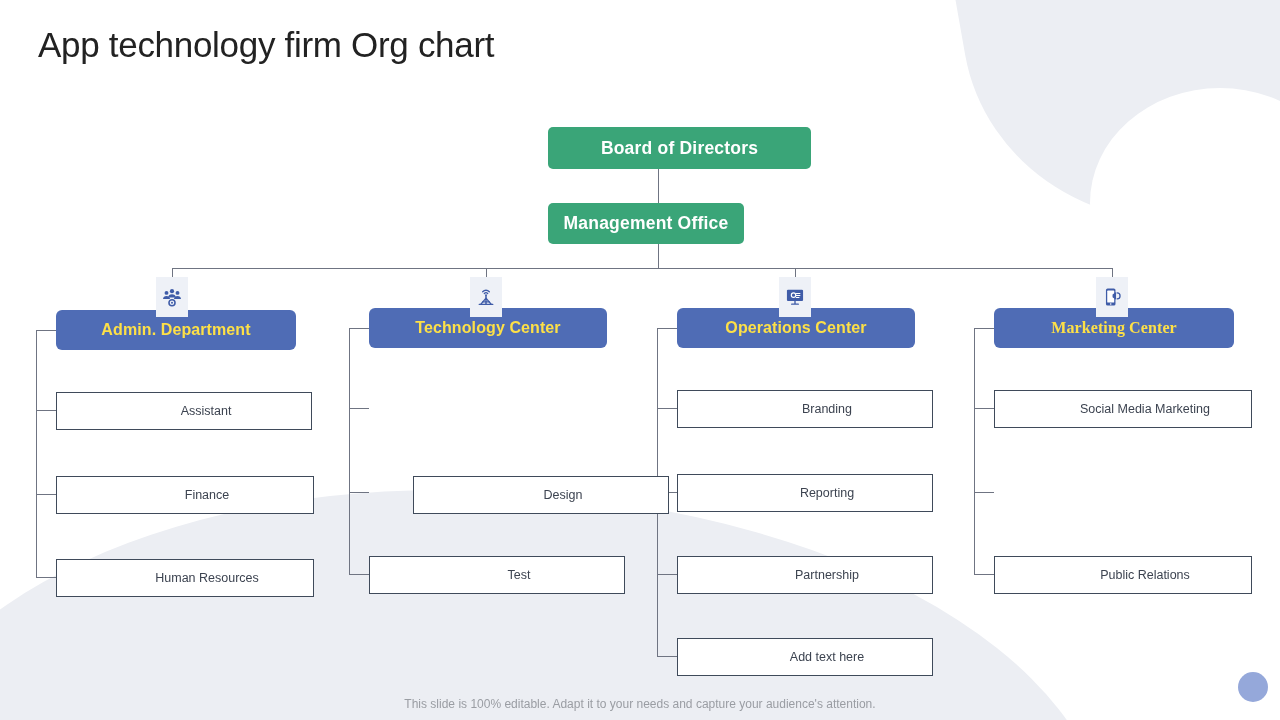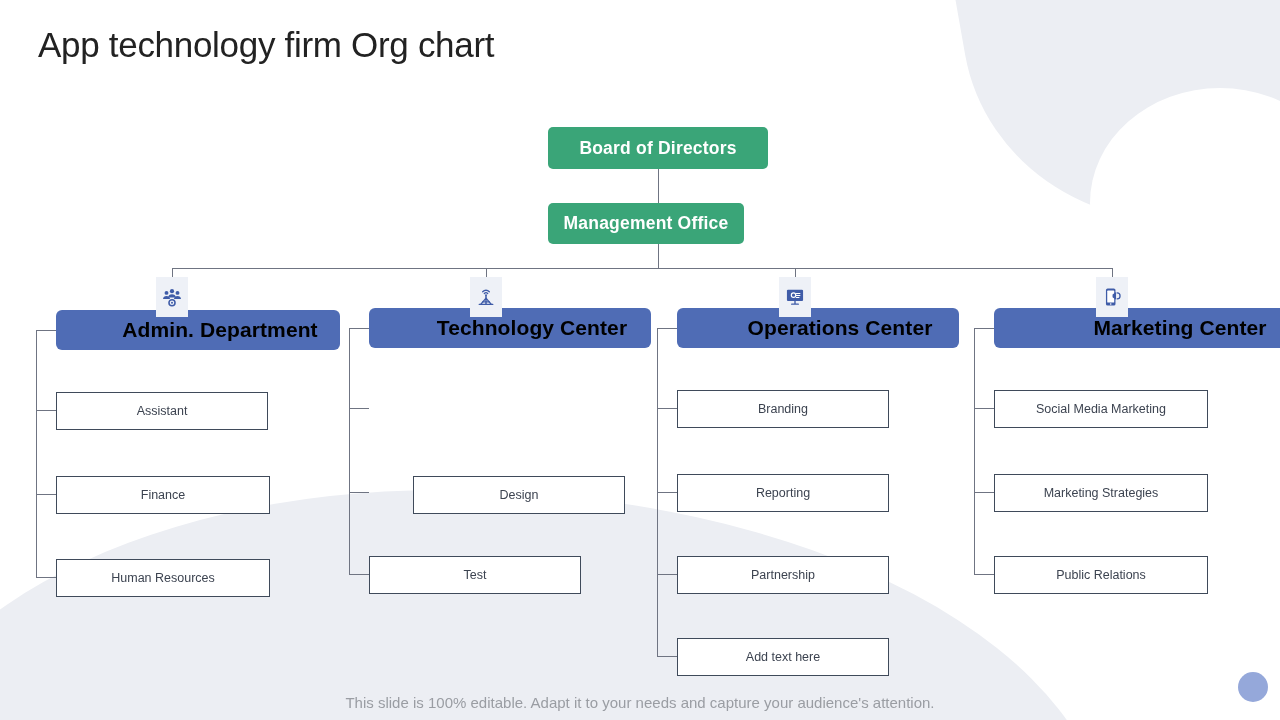--- a/index.html
+++ b/index.html
@@ -111,43 +111,42 @@
     align-items: center;
     justify-content: center;
     font-weight: bold;
     font-size: 17.5px;
     letter-spacing: 0.2px;
     z-index: 4;
   }
   .node-board {
     left: 548px;
     top: 127px;
-    width: 220px;
+    width: 263px;
     height: 42px;
   }
   .node-mgmt {
     left: 548px;
     top: 203px;
     width: 196px;
     height: 41px;
   }
   .dept-head {
     position: absolute;
     background: #4f6cb5;
-    color: #000000;
+    color: #fde047;
     border-radius: 6px;
     display: flex;
     align-items: center;
     justify-content: center;
     font-weight: bold;
-    font-size: 21px;
+    font-size: 16px;
     letter-spacing: 0.1px;
     height: 40px;
     z-index: 4;
-    padding-left: 44px;
   }
   .dept-icon {
     position: absolute;
     width: 32px;
     height: 40px;
     background: #eef1f7;
     display: flex;
     align-items: center;
     justify-content: center;
     z-index: 6;
@@ -158,28 +157,29 @@
     position: absolute;
     background: #ffffff;
     border: 1px solid #3f4a5a;
     display: flex;
     align-items: center;
     justify-content: center;
     font-size: 12.5px;
     color: #3c4350;
     height: 36px;
     z-index: 4;
+    padding-left: 44px;
   }
   .footer-note {
     position: absolute;
     left: 0;
     right: 0;
     bottom: 9px;
     text-align: center;
-    font-size: 15px;
+    font-size: 12px;
     color: #9a9da3;
     z-index: 5;
   }
 </style>
 </head>
 <body>
 
 <div class="deco-top-right"></div>
 <div class="deco-top-right-inner"></div>
 <div class="deco-bottom-left"></div>
@@ -312,28 +312,25 @@
 
   <div class="dept-icon" style="left:1096px; top:277px;">
     <svg width="22" height="22" viewBox="0 0 24 24" fill="none" stroke="#3f5ca8" stroke-width="1.5">
       <rect x="5.4" y="2.6" width="10.4" height="18.8" rx="1.8" fill="#3f5ca8" stroke="none"></rect>
       <rect x="6.8" y="5" width="7.6" height="13" rx="0.6" fill="#ffffff" stroke="none"></rect>
       <circle cx="10.6" cy="19.6" r="0.9" fill="#ffffff" stroke="none"></circle>
       <path d="M12.6 9.4 16.4 6.6v8.4l-3.8-2.8z" fill="#3f5ca8" stroke="none"></path>
       <path d="M17.6 7.6a3.2 3.2 0 0 1 0 6.4" stroke="#3f5ca8" stroke-width="1.4" stroke-linecap="round"></path>
     </svg>
   </div>
-  <div class="dept-head" style="left:994px; top:308px; width:284px;">
+  <div class="dept-head" style="left:994px; top:308px; width:240px;font-family:Liberation Serif, serif;">
     <span>Marketing Center</span>
   </div>
   <div class="child-box" style="left:994px; top:390px; width:212px;">
     <span>Social Media Marketing</span>
   </div>
-  <div class="child-box" style="left:994px; top:474px; width:212px;">
-    <span>Marketing Strategies</span>
-  </div>
   <div class="child-box" style="left:994px; top:556px; width:212px;">
     <span>Public Relations</span>
   </div>
 
 </div>
 
 <div class="footer-note">This slide is 100% editable. Adapt it to your needs and capture your audience's attention.</div>
 
 </body></html>

